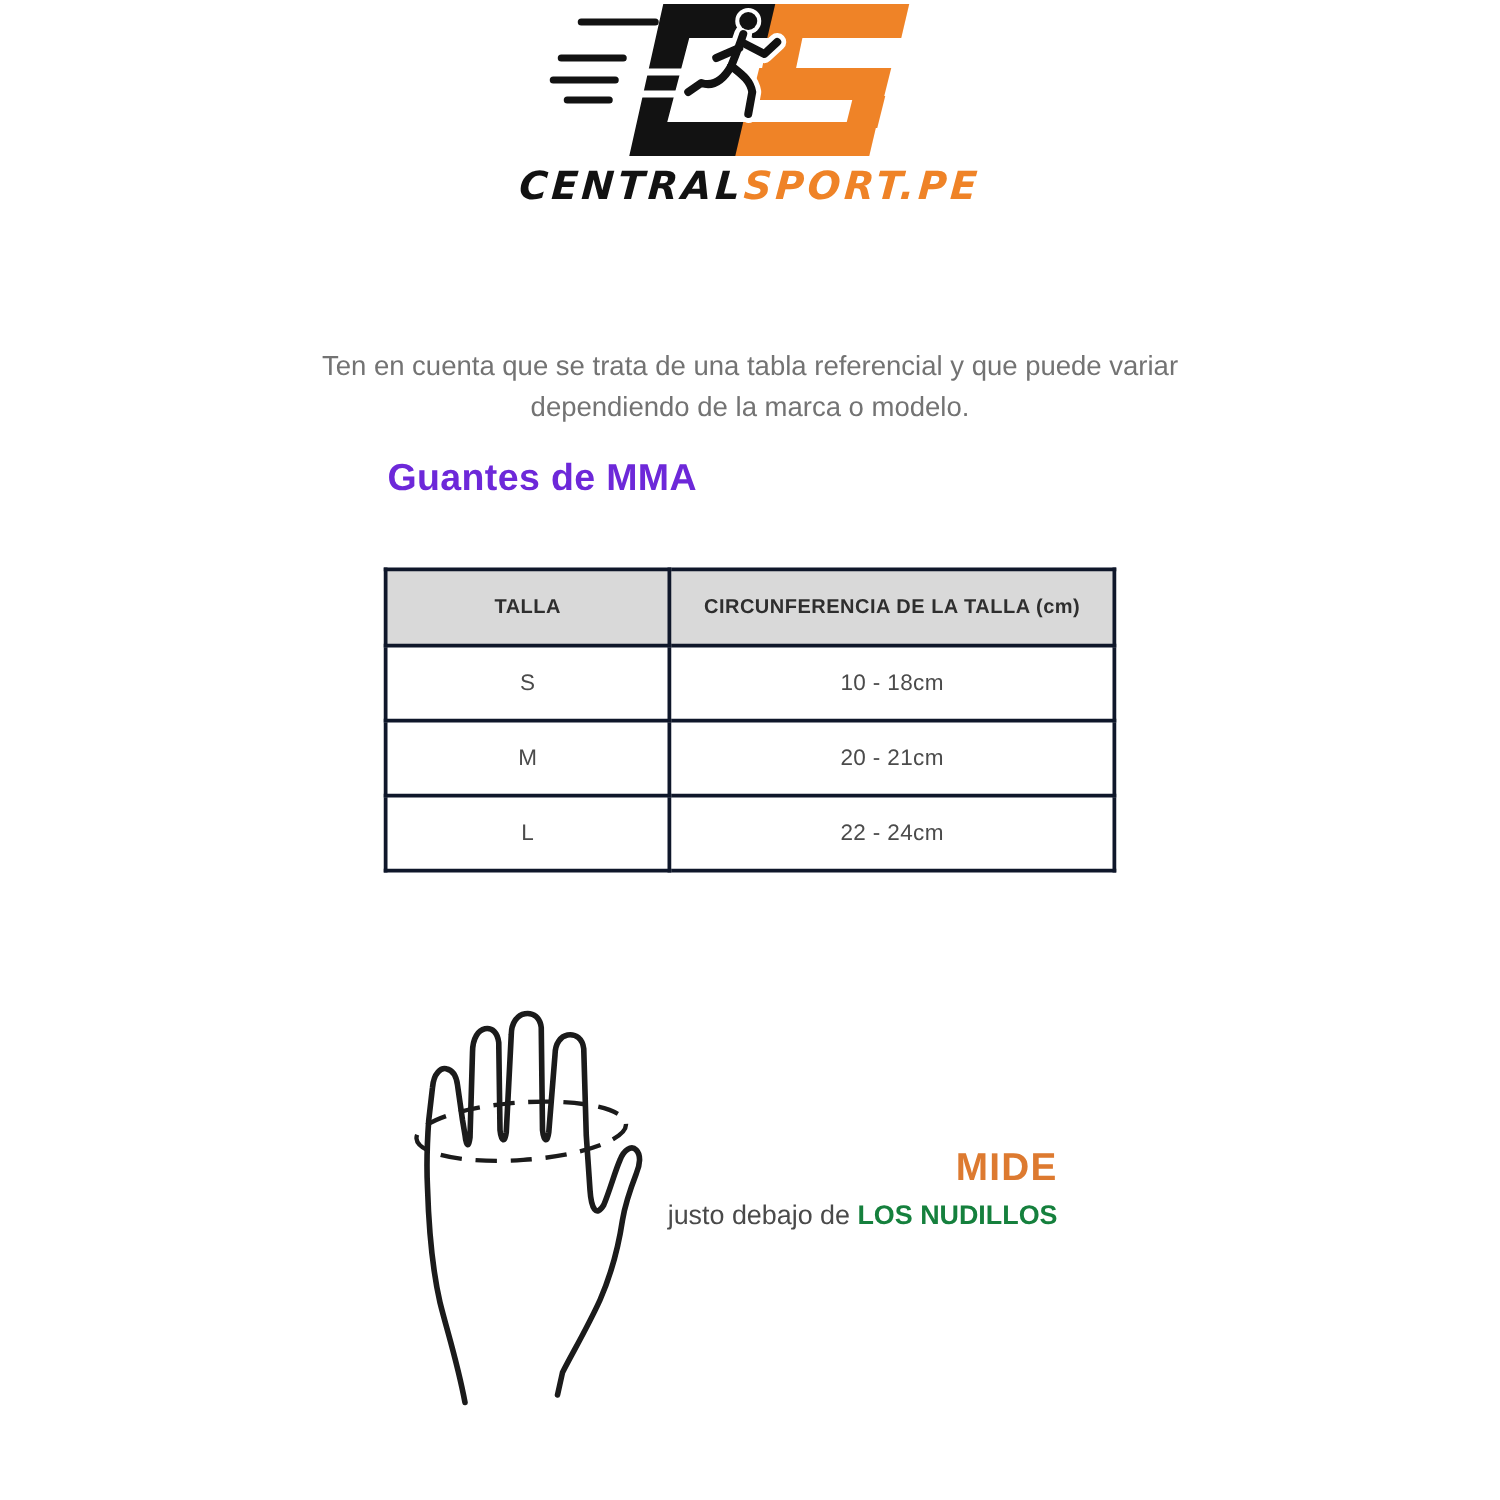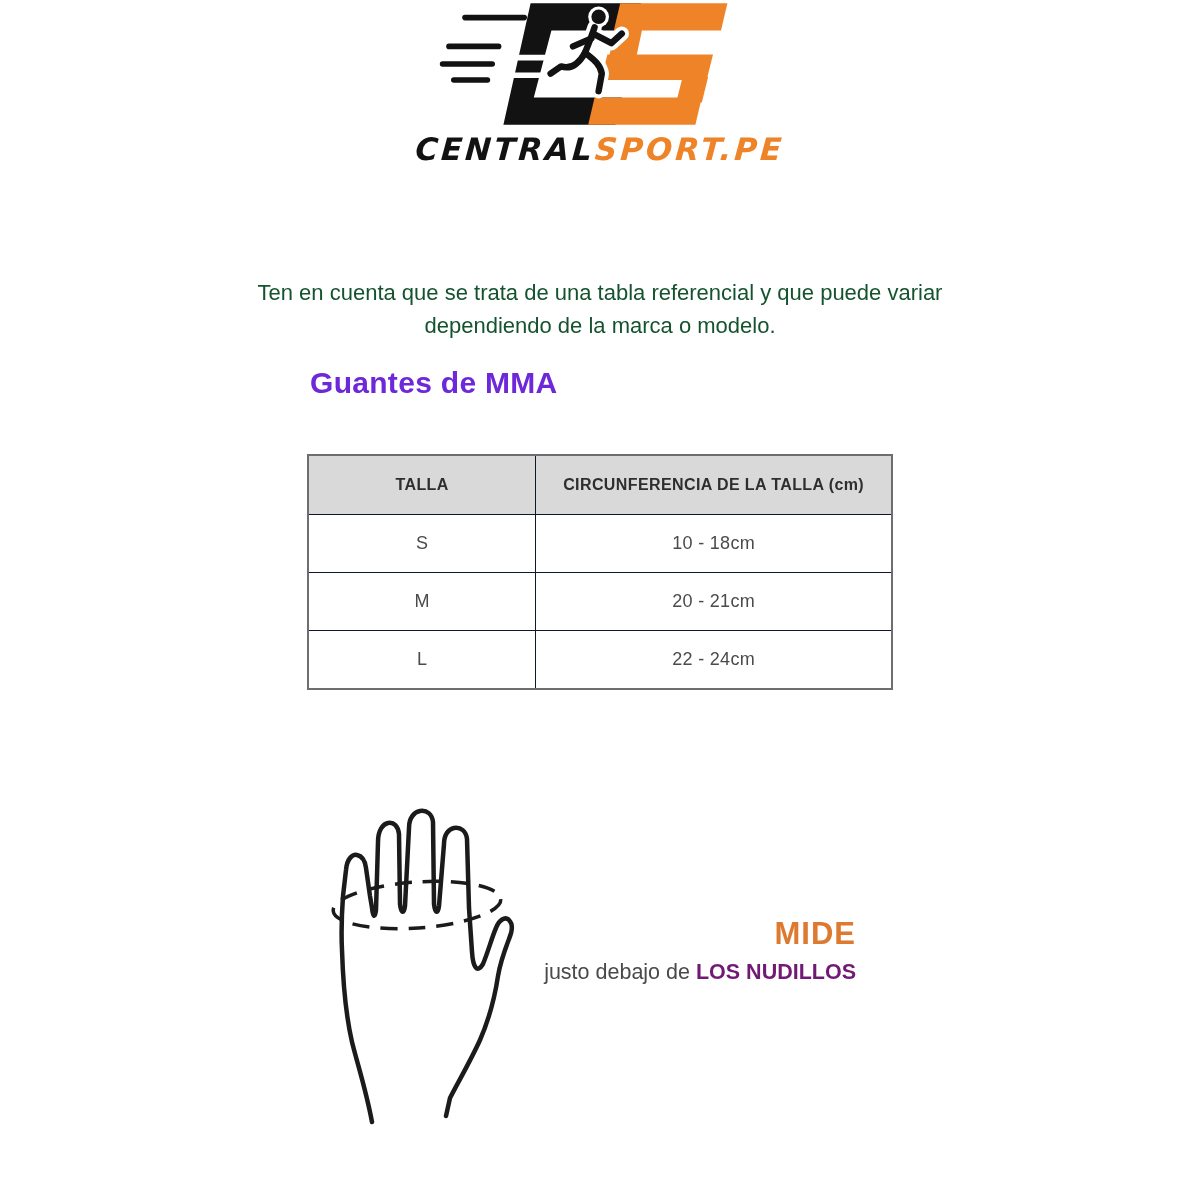--- a/index.html
+++ b/index.html
@@ -13,52 +13,52 @@
   .wordmark{
     position:absolute;left:0;top:131px;width:1200px;text-align:center;
     font-style:italic;font-weight:800;font-size:31px;letter-spacing:3px;
     font-family:"DejaVu Sans", sans-serif; transform:skewX(-4deg);
   }
   .wordmark .wm-black{color:#121212;}
   .wordmark .wm-orange{color:#ef8327;}
   
   .disclaimer{
     position:absolute;left:50%;top:254px;transform:translateX(-50%);
-    width:780px;text-align:center;font-size:22px;line-height:1.5;color:#14532d;
+    width:780px;text-align:center;font-size:22px;line-height:1.5;color:#737373;
   }
   
   .section-title{
     position:absolute;left:310px;top:366px;margin:0;
     font-size:30px;font-weight:bold;color:#6d28d9;letter-spacing:.3px;
   }
   
   .size-table{
     position:absolute;left:307px;top:454px;width:586px;
     border-collapse:collapse;table-layout:fixed;
     border:2px solid #6e6e6e;
   }
-  .size-table th,.size-table td{border:1px solid #0f172a;text-align:center;}
+  .size-table th,.size-table td{border:3px solid #0f172a;text-align:center;}
   .size-table th{
     height:56px;background:#d9d9d9;color:#2e2e2e;
     font-size:16px;font-weight:bold;letter-spacing:.4px;
   }
   .size-table td{height:55px;font-size:18px;color:#4b4b4b;letter-spacing:.3px;}
   .col-talla{width:39%;}
   .col-circ{width:61%;}
   
   .hand-figure{position:absolute;left:322px;top:792px;width:200px;height:336px;}
   
   .measure{
-    position:absolute;right:344px;top:916px;width:420px;text-align:right;
+    position:absolute;right:354px;top:916px;width:420px;text-align:right;
   }
   .measure-title{
     margin:0;font-size:31px;font-weight:bold;color:#dd7a30;letter-spacing:1px;
   }
   .measure-line{margin:4px 0 0 0;font-size:21.5px;color:#4a4a4a;line-height:1.5;}
-  .measure-highlight{color:#701a75;font-weight:bold;}
+  .measure-highlight{color:#15803d;font-weight:bold;}
 </style>
 </head>
 <body>
 
 <div class="page">
 
   <div class="logo">
     <svg class="logo-monogram" viewBox="0 0 380 160" aria-hidden="true">
 
       <path d="M250 4 L112 4 L78 156 L218 156 L226 122 L116 122 L138 38 L242 38 Z" fill="#121212"></path>

